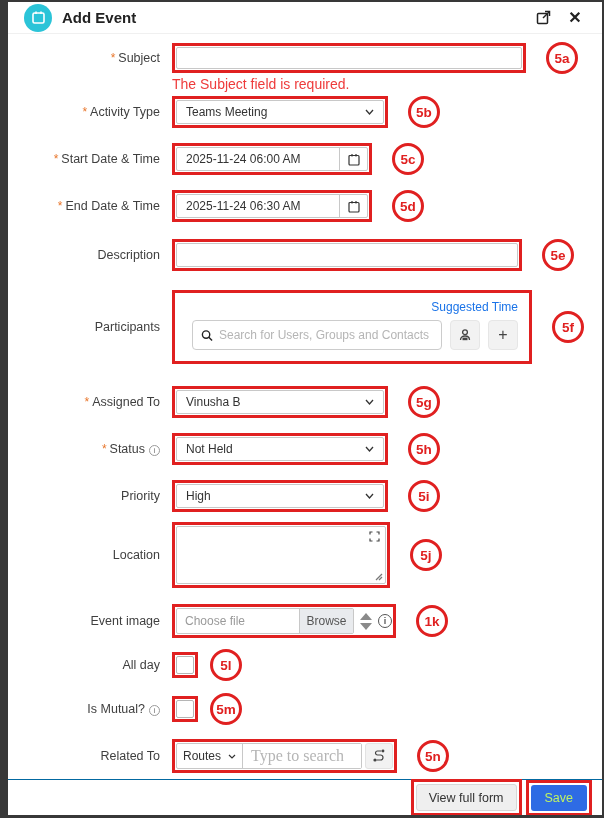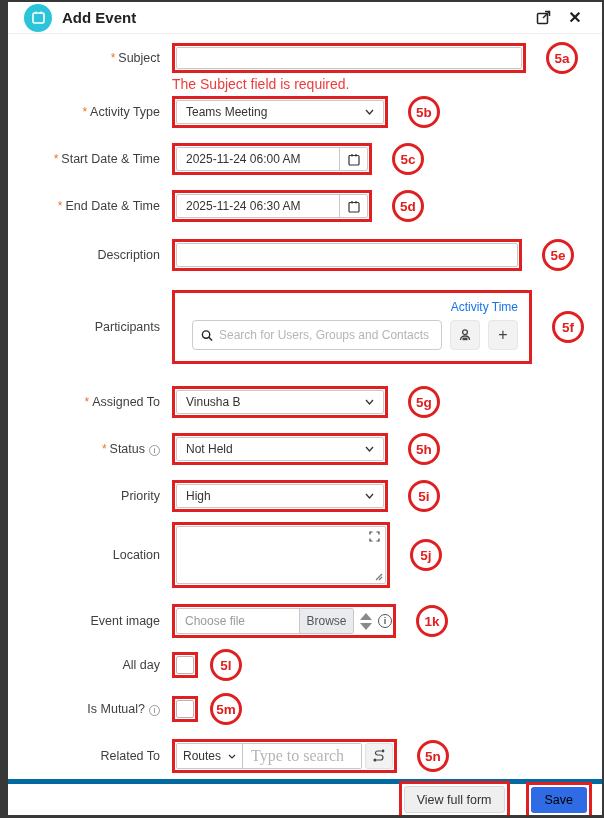--- a/index.html
+++ b/index.html
@@ -64,23 +64,23 @@
   
   .chk{width:18px;height:18px;border:1px solid #b5b5b5;border-radius:2px;background:#fff;appearance:none;cursor:pointer;display:block;}
   
   .rgrp{display:flex;align-items:center;}
   .rsel{display:flex;border:1px solid var(--border);border-radius:2px;height:26px;background:#fff;}
   .rmod{width:66px;display:flex;align-items:center;justify-content:space-between;padding:0 6px;font-size:12px;color:#333;border-right:1px solid var(--border);cursor:pointer;}
   .rinp{width:118px;border:none;outline:none;font-size:16px;padding:0 8px;color:#333;font-family:Liberation Serif, serif;}
   .rinp::placeholder{color:#b5b5b5;}
   .iconbtn{width:28px;height:26px;background:#f2f2f2;border:1px solid #e2e2e2;border-radius:3px;display:flex;align-items:center;justify-content:center;margin-left:3px;cursor:pointer;color:#444;}
   
-  .ftr{flex:none;height:36px;border-top:5px solid #0369a1;display:flex;align-items:center;justify-content:flex-end;padding-right:10px;gap:16px;}
+  .ftr{flex:none;height:36px;border-top:1px solid #0369a1;display:flex;align-items:center;justify-content:flex-end;padding-right:10px;gap:4px;}
   .btn-light{height:27px;padding:0 12px;background:#efefef;border:1px solid #d7d7d7;border-radius:3px;font-size:12.5px;color:#333;cursor:pointer;display:flex;align-items:center;}
-  .btn-save{height:26px;padding:0 14px;background:var(--blue);border:none;border-radius:3px;font-size:12.5px;color:#000000;cursor:pointer;display:flex;align-items:center;}
+  .btn-save{height:26px;padding:0 14px;background:var(--blue);border:none;border-radius:3px;font-size:12.5px;color:#bef264;cursor:pointer;display:flex;align-items:center;}
   .fabox{border:3px solid var(--red);padding:2px;display:inline-flex;}
   svg{display:block;}
 </style>
 </head>
 <body>
 
 <div class="page">
   <div class="modal">
 
     <div class="hdr">
@@ -169,21 +169,21 @@
         <span class="abox">
           <input class="inp" style="width: 342px; height: 24px;" value="">
         </span>
         <span class="acircle">5e</span>
       </div>
 
       <div class="row">
         <span class="lbl">Participants</span>
         <span class="abox">
           <span class="pgrp">
-            <span class="plink">Activity Time</span>
+            <span class="plink">Suggested Time</span>
             <span class="prow">
               <span class="psearch">
                 <svg width="13" height="13" viewBox="0 0 13 13">
                     <circle cx="5.5" cy="5.5" r="4" fill="none" stroke="#222" stroke-width="1.5"></circle>
                     <line x1="8.5" y1="8.5" x2="12" y2="12" stroke="#222" stroke-width="1.5"></line>
                   </svg>
                 <input placeholder="Search for Users, Groups and Contacts" style="">
               </span>
               <span class="sqbtn">
                 <svg width="14" height="14" viewBox="0 0 14 14">

